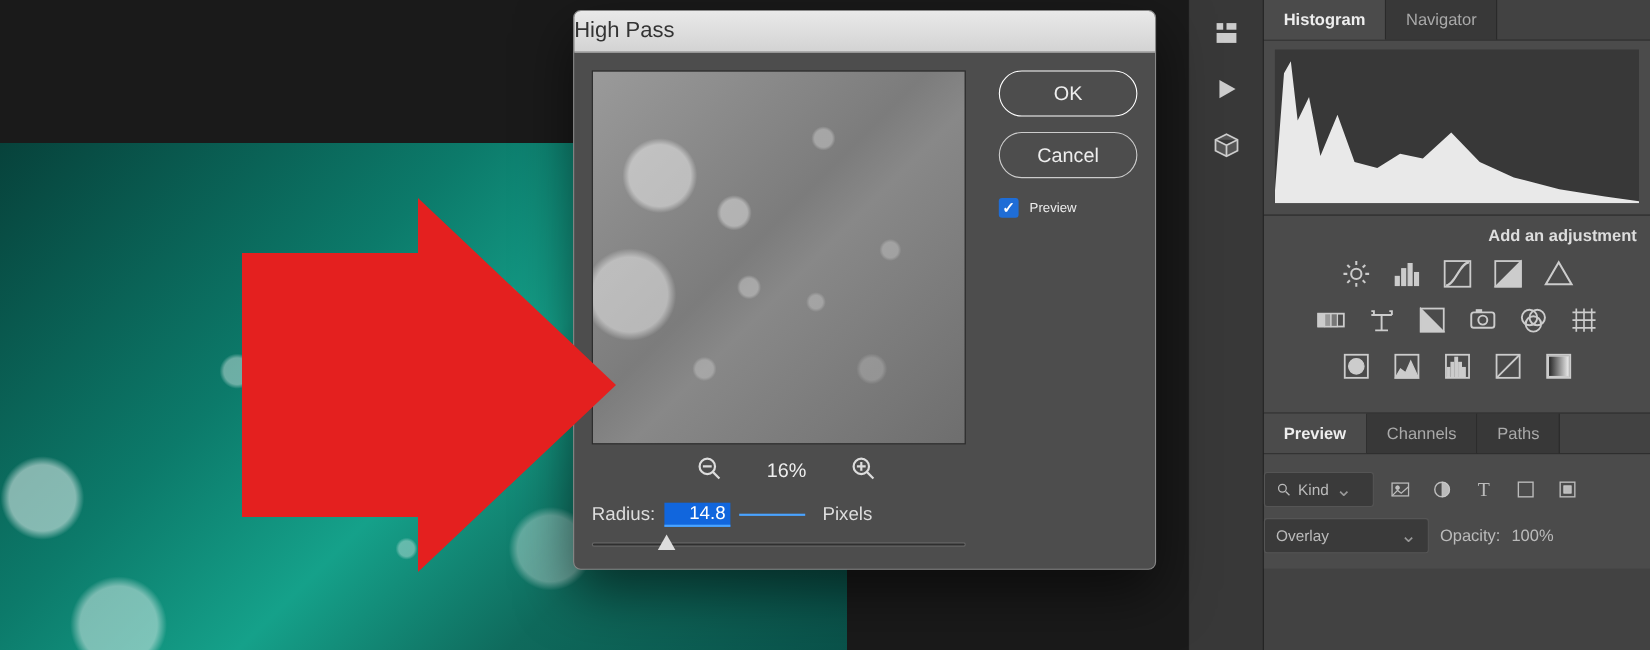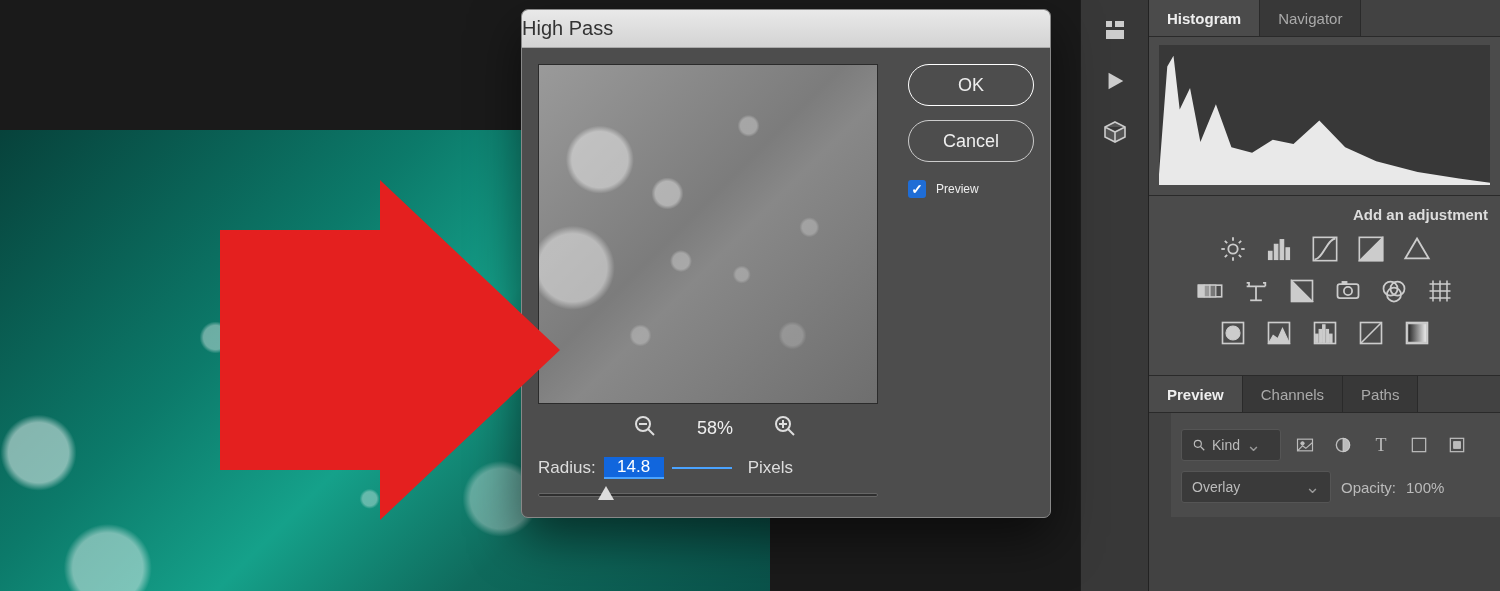--- a/index.html
+++ b/index.html
@@ -125,22 +125,21 @@
     display:flex;
     gap: 18px;
     justify-content:center;
     margin-bottom: 14px;
   }
   .adj-icon { width:28px; height:28px; display:flex; align-items:center; justify-content:center; }
   .adj-icon svg { stroke:#ccc; fill:none; }
 
   .layers-body {
     background: #4b4b4b;
-    padding: 6px 10px 14px;
-    margin-left: 22px;
+    padding: 6px 0 14px;
   }
   .layers-row1, .layers-row2 {
     display:flex;
     align-items:center;
     gap:10px;
     margin-top:10px;
   }
   .drop {
     background:#3a3a3a;
     border:1px solid #555;
@@ -222,21 +221,21 @@
     margin-top:14px;
     font-size:17px;
   }
   .radius-row .label { color:#ddd; }
   .radius-row .value {
     min-width:60px;
     color:#fff;
     background:#1166dd;
     padding:0 4px;
     border-bottom:2px solid #4aa3ff;
-    text-align:center;
+    text-align:right;
   }
   .radius-row .blueline {
     flex:1;
     max-width:60px;
     border-bottom:2px solid #4aa3ff;
     height:0;
   }
   .radius-row .unit { color:#ddd; margin-left:8px; }
 
   .slider {
@@ -554,21 +553,21 @@
     <div class="preview-col">
       <div class="preview-frame"></div>
       <div class="zoom-row">
         <span class="zoom-btn">
           <svg width="24" height="24" viewBox="0 0 24 24">
               <circle cx="10" cy="10" r="7" stroke="#ddd" stroke-width="2" fill="none"></circle>
               <line x1="6" y1="10" x2="14" y2="10" stroke="#ddd" stroke-width="2"></line>
               <line x1="15" y1="15" x2="21" y2="21" stroke="#ddd" stroke-width="2"></line>
             </svg>
         </span>
-        <span class="pct">58%</span>
+        <span class="pct">16%</span>
         <span class="zoom-btn">
           <svg width="24" height="24" viewBox="0 0 24 24">
               <circle cx="10" cy="10" r="7" stroke="#ddd" stroke-width="2" fill="none"></circle>
               <line x1="6" y1="10" x2="14" y2="10" stroke="#ddd" stroke-width="2"></line>
               <line x1="10" y1="6" x2="10" y2="14" stroke="#ddd" stroke-width="2"></line>
               <line x1="15" y1="15" x2="21" y2="21" stroke="#ddd" stroke-width="2"></line>
             </svg>
         </span>
       </div>
       <div class="radius-row">

